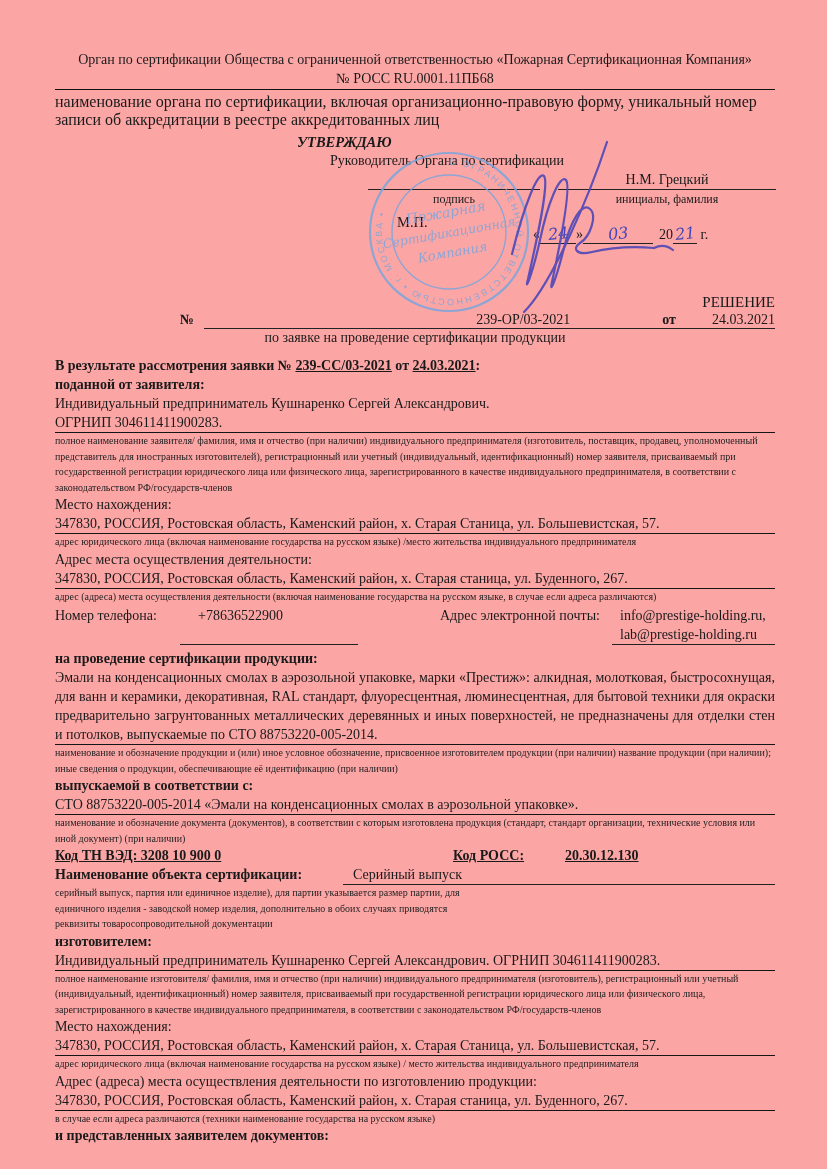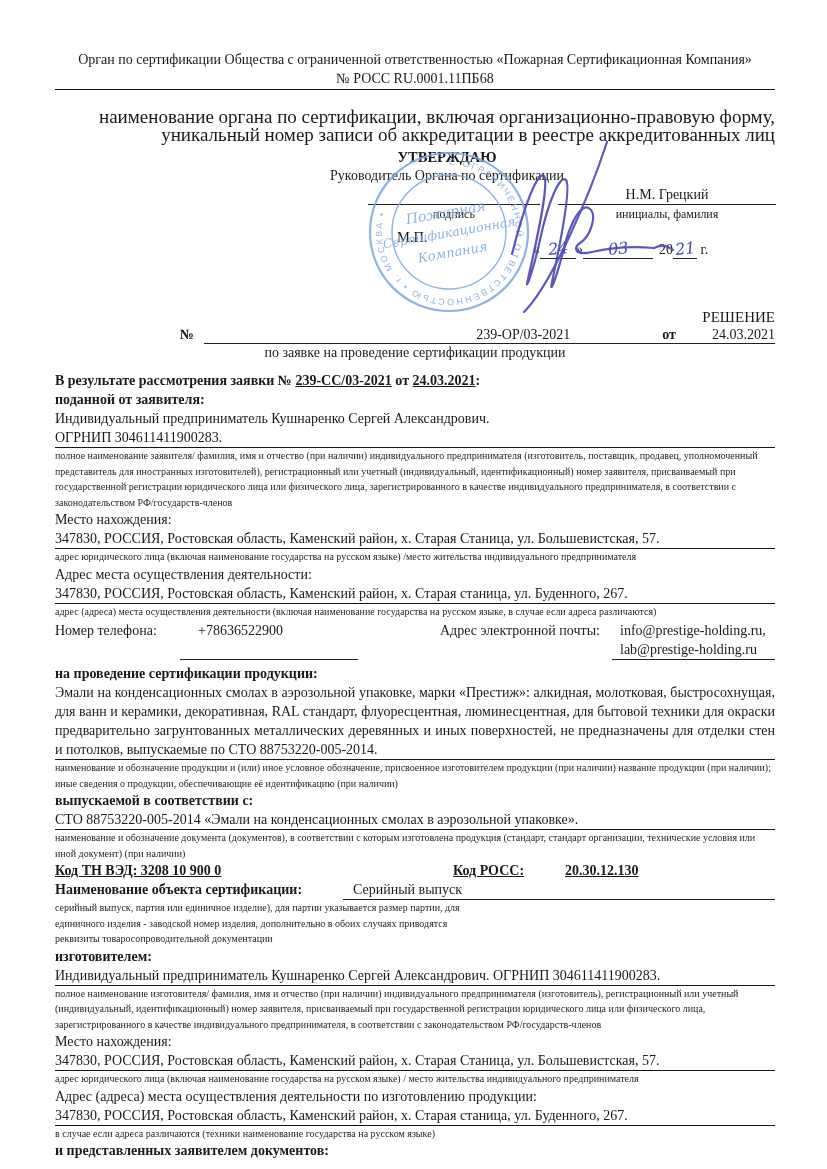--- a/index.html
+++ b/index.html
@@ -1,38 +1,38 @@
 <!DOCTYPE html>
 <html lang="ru"><head>
 <meta charset="utf-8">
 <style>
   html,body{margin:0;padding:0;background:#e8e8e8;}
   .page{
     position:relative;
     width:827px;height:1169px;
     margin:0 auto;
-    background:#ffffff;
+    background:#fca5a5;
     font-family:"Liberation Serif","DejaVu Serif",serif;
     color:#1a1a1a;
     box-sizing:border-box;
     padding:50px 52px 0 55px;
     overflow:hidden;
   }
   .bold{font-weight:bold;}
   .main{font-size:14px;line-height:19px;}
   .caption{font-size:10px;line-height:15.5px;text-align:left;color:#1e1e1e;}
   .hdr{font-size:14px;line-height:19px;text-align:center;}
   .hdr-rule{border-bottom:1.6px solid #111;padding-bottom:1px;}
-  .hdr-caption{font-size:19px;line-height:18px;text-align:right;margin-top:18px;}
+  .hdr-caption{font-size:16px;line-height:18px;text-align:left;margin-top:3px;}
   .ul2{border-bottom:1.8px solid #151515;}
   .u{text-decoration:underline;}
   
   .approval{position:relative;height:160px;margin-top:5px;font-size:14px;}
   .approval .abs{position:absolute;}
-  .appr-title{left:242px;top:0;width:300px;text-align:center;font-weight:bold;font-size:14.5px;}
+  .appr-title{left:242px;top:0;width:300px;font-weight:bold;font-size:14.5px;font-style:italic;}
   .appr-role{left:182px;top:19px;width:420px;text-align:center;}
   .sig-line{left:313px;top:38px;width:172px;height:17px;border-bottom:1.4px solid #222;}
   .sig-cap{left:313px;top:58px;width:172px;text-align:center;font-size:12px;}
   .name-line{left:503px;top:38px;width:218px;height:17px;border-bottom:1.4px solid #222;text-align:center;}
   .name-cap{left:503px;top:58px;width:218px;text-align:center;font-size:12px;}
   .mp{left:342px;top:80px;font-size:14.5px;}
   .date-line{left:478px;top:90px;width:256px;white-space:nowrap;font-size:14px;}
   .dcell{display:inline-block;border-bottom:1.3px solid #222;text-align:center;}
   .hand{font-style:italic;color:#4547b8;font-size:16px;display:inline-block;transform:rotate(-6deg);font-family:"DejaVu Serif",serif;}
   

